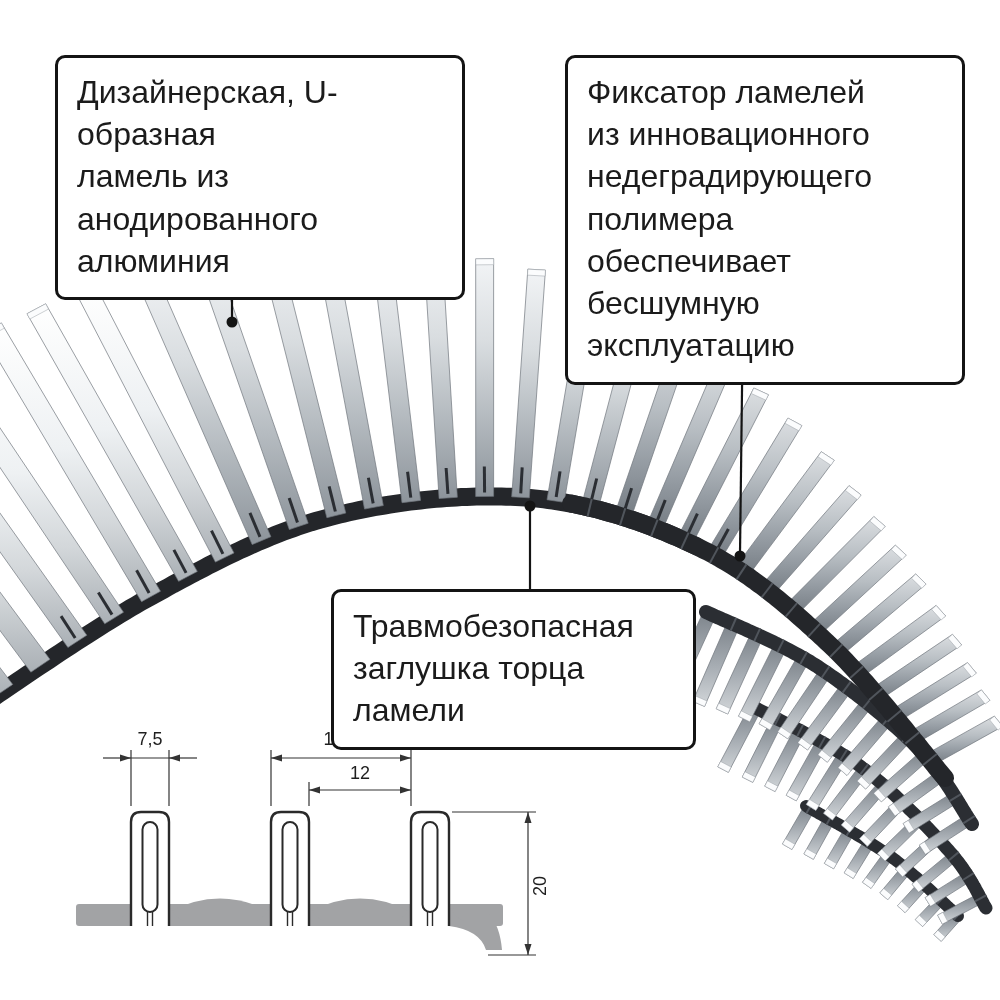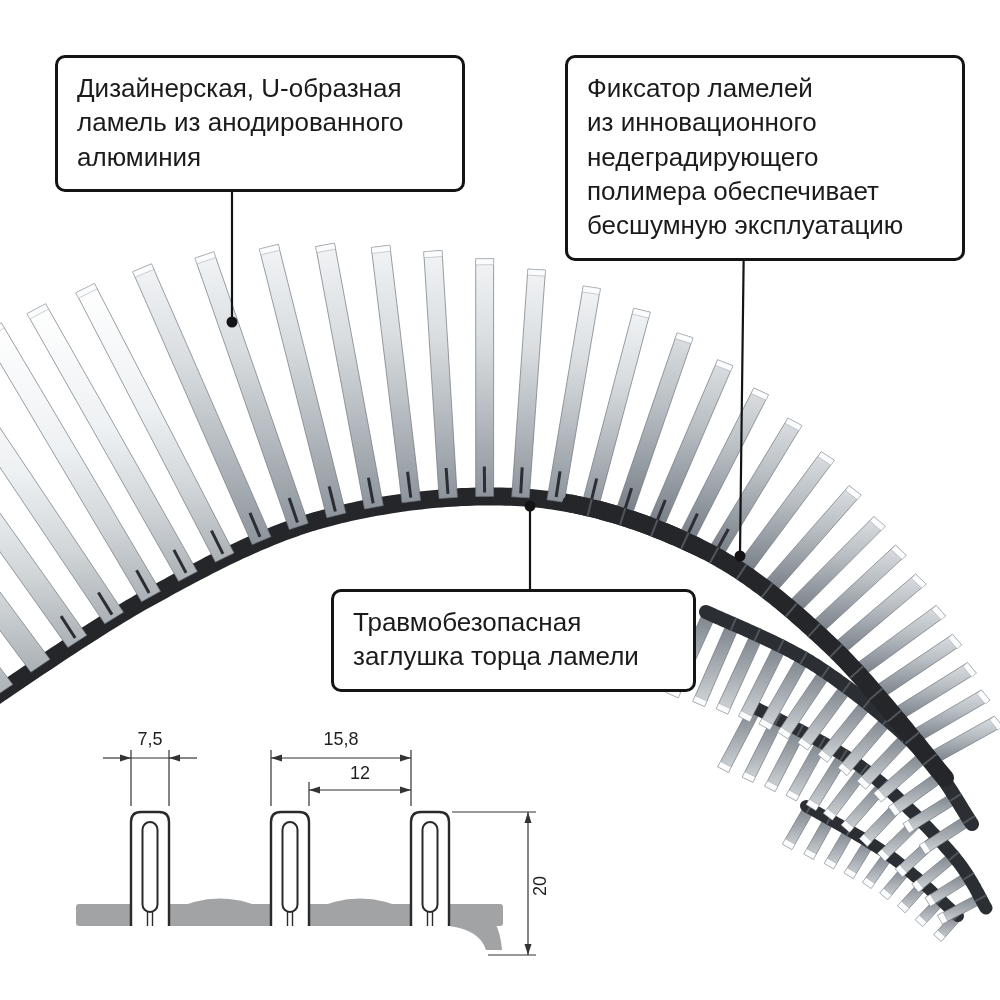--- a/index.html
+++ b/index.html
@@ -3,21 +3,21 @@
 <meta charset="utf-8">
 <style>
   html,body{margin:0;padding:0;background:#ffffff;}
   body{font-family:"Liberation Sans",sans-serif;}
   .stage{position:relative;width:1000px;height:1000px;background:#fff;overflow:hidden;}
   svg.scene{position:absolute;left:0;top:0;z-index:1;}
   .callout{
     position:absolute;box-sizing:border-box;background:#ffffff;
     border:3px solid #141414;border-radius:10px;
     padding:13px 19px 15px 19px;
-    font-size:26px;line-height:1.32;color:#1b1b1b;
+    font-size:32px;line-height:1.32;color:#1b1b1b;
     white-space:pre-line;z-index:2;
   }
   #callout-lamella{left:55px;top:55px;width:410px;}
   #callout-fixator{left:565px;top:55px;width:400px;}
   #callout-endcap{left:331px;top:589px;width:365px;}
   .dim-text{font-size:18px;fill:#1f1f1f;font-family:"Liberation Sans",sans-serif;}
 </style>
 </head>
 <body>
 

